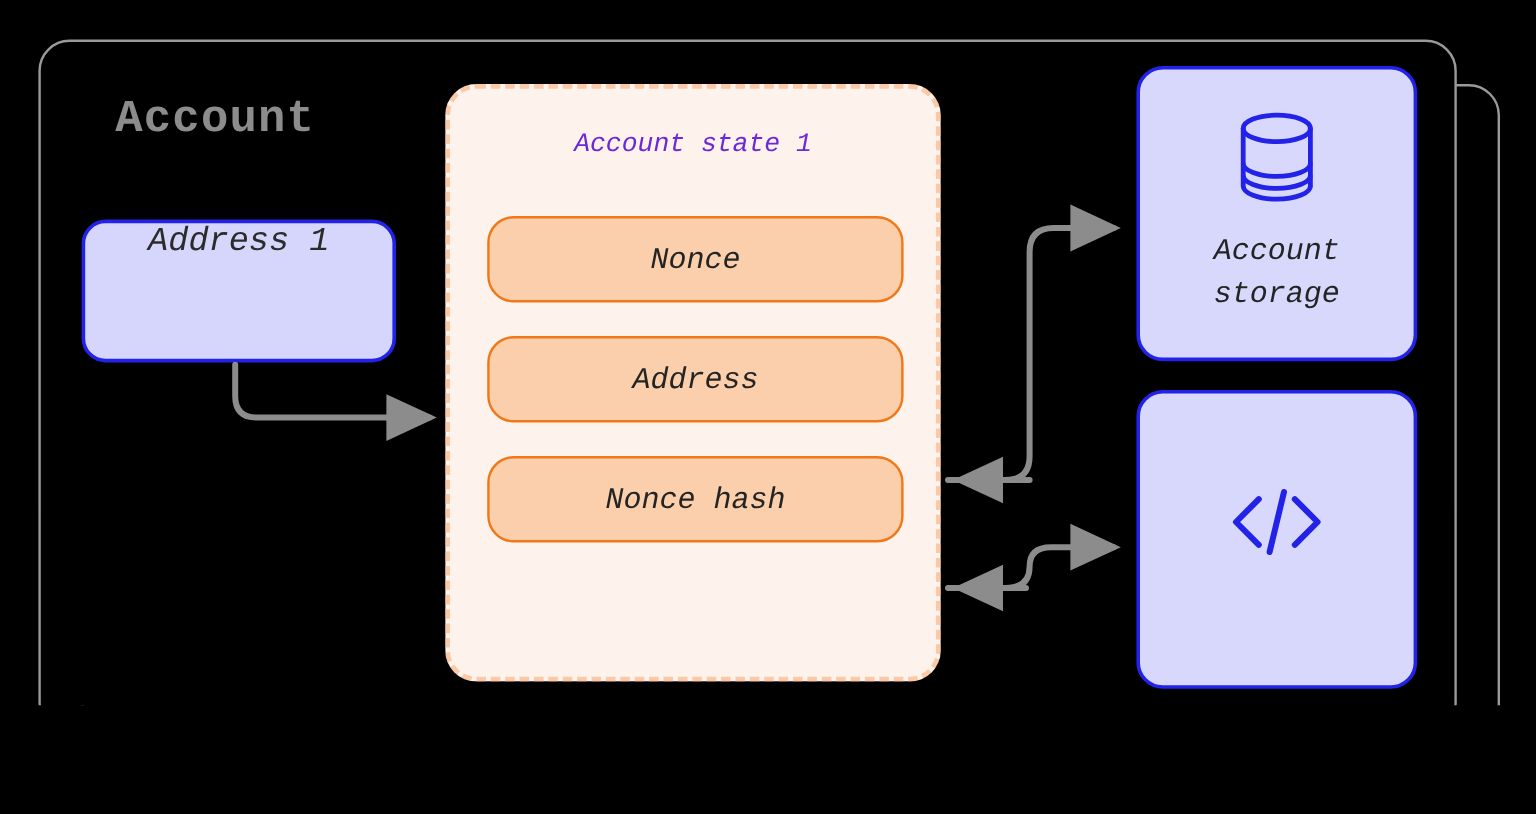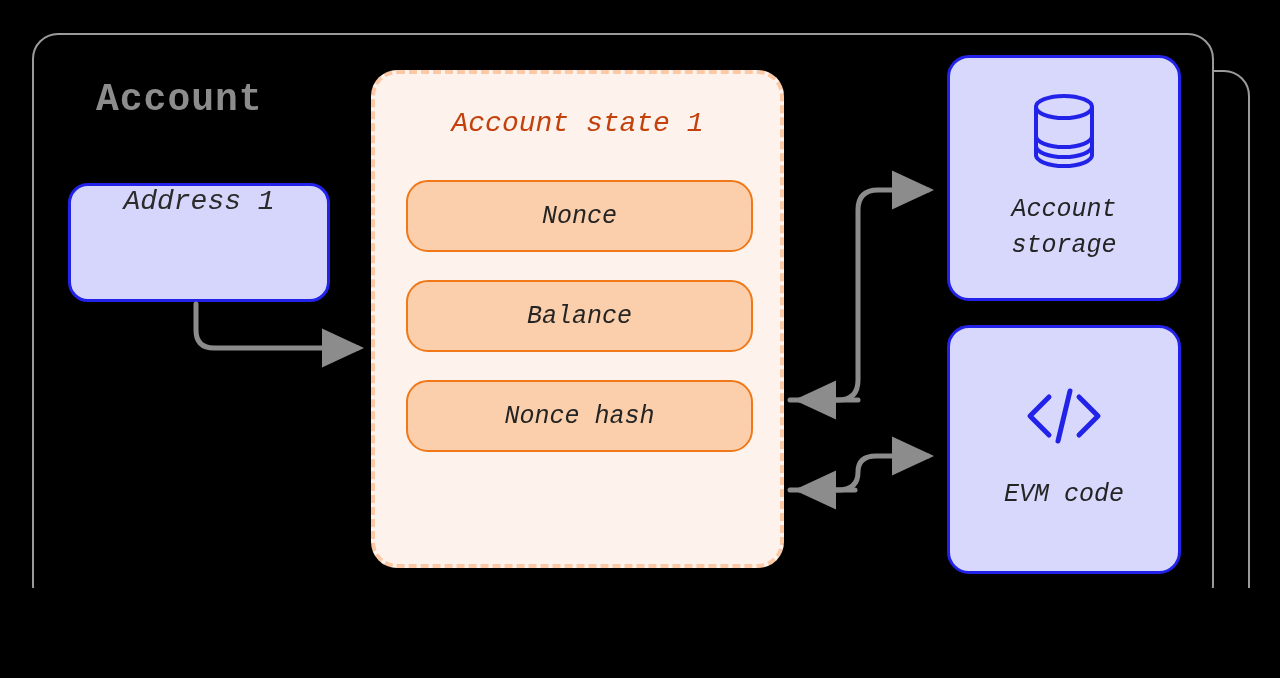--- a/index.html
+++ b/index.html
@@ -86,23 +86,23 @@
     border: 4px dashed #fbc9a5;
     border-radius: 26px;
     z-index: 5;
   }
   .state-title {
     position: absolute;
     left: 0;
     top: 34px;
     width: 100%;
     text-align: center;
-    font-size: 28px;
-    font-style: italic;
-    color: #c2410c;
+    font-size: 22px;
+    font-style: italic;
+    color: #6d28d9;
     white-space: nowrap;
   }
   .field-list {
     position: absolute;
     left: 31px;
     top: 106px;
     width: 347px;
   }
   .field-pill {
     box-sizing: border-box;
@@ -177,21 +177,21 @@
     <span class="label">Address 1</span>
   </div>
 
   <div class="state-panel">
     <div class="state-title">Account state 1</div>
     <div class="field-list">
       <div class="field-pill">
         <span class="label">Nonce</span>
       </div>
       <div class="field-pill">
-        <span class="label">Balance</span>
+        <span class="label">Address</span>
       </div>
       <div class="field-pill">
         <span class="label">Nonce hash</span>
       </div>
     </div>
   </div>
 
   <div class="res-box res-storage">
     <span class="res-icon">
       <svg width="66" height="78" viewBox="0 0 66 78" fill="none">
@@ -208,21 +208,20 @@
   </div>
 
   <div class="res-box res-evm">
     <span class="res-icon">
       <svg width="82" height="62" viewBox="0 0 82 62" fill="none">
         <path d="M26 12 L7 31 L26 50" stroke="#2222e8" stroke-width="5" stroke-linecap="round" stroke-linejoin="round"></path>
         <path d="M56 12 L75 31 L56 50" stroke="#2222e8" stroke-width="5" stroke-linecap="round" stroke-linejoin="round"></path>
         <path d="M47 6 L35 56" stroke="#2222e8" stroke-width="5" stroke-linecap="round"></path>
       </svg>
     </span>
-    <span class="res-label">EVM code</span>
   </div>
 
   <svg class="connectors" viewBox="0 0 1280 678">
     <defs>
       <marker id="arrowR" markerWidth="9" markerHeight="9" refX="7.2" refY="4.5" orient="auto" markerUnits="strokeWidth">
         <path d="M0,0.6 L8.4,4.5 L0,8.4 z" fill="#8c8c8c"></path>
       </marker>
       <marker id="arrowL" markerWidth="9" markerHeight="9" refX="7.2" refY="4.5" orient="auto" markerUnits="strokeWidth">
         <path d="M0,0.6 L8.4,4.5 L0,8.4 z" fill="#8c8c8c"></path>
       </marker>

